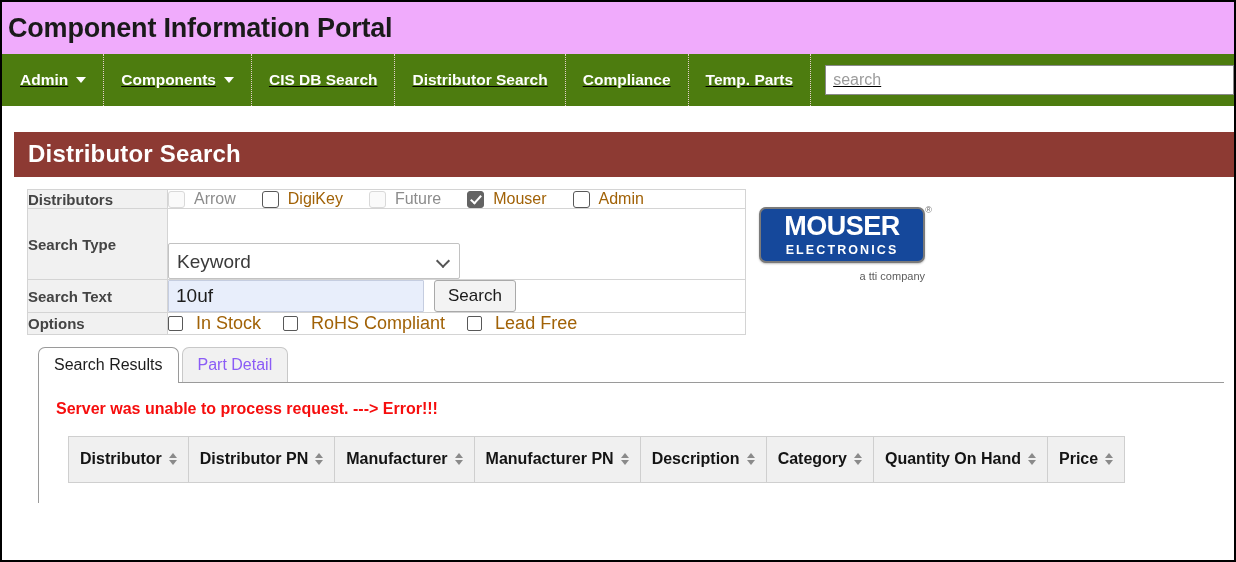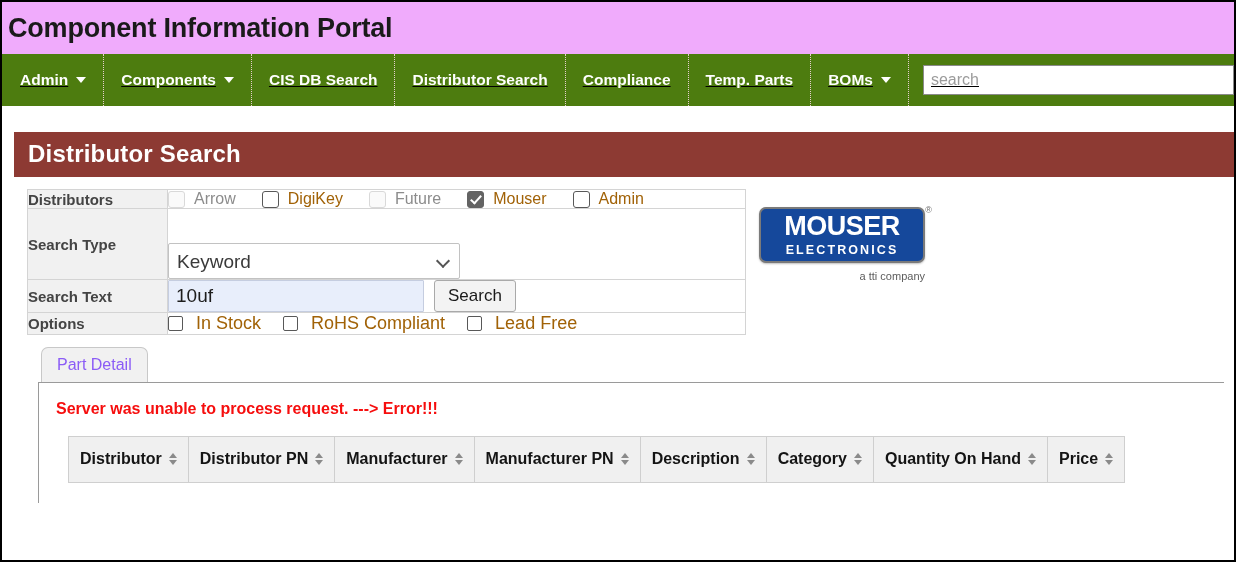--- a/index.html
+++ b/index.html
@@ -370,24 +370,20 @@
       <span>CIS DB Search</span>
     </div>
     <div class="nav-item">
       <span>Distributor Search</span>
     </div>
     <div class="nav-item">
       <span>Compliance</span>
     </div>
     <div class="nav-item">
       <span>Temp. Parts</span>
-    </div>
-    <div class="nav-item">
-      <span>BOMs</span>
-      <span class="caret"></span>
     </div>
     <div class="nav-search-wrap">
       <input class="nav-search" type="text" placeholder="search" value="" style="">
     </div>
   </div>
 
   <div class="nav-gap"></div>
 
   <div class="panel">
     <div class="panel-header">Distributor Search</div>
@@ -443,20 +439,23 @@
               <span class="cb-label sm">RoHS Compliant</span>
               <span class="cb sm"></span>
               <span class="cb-label sm">Lead Free</span>
             </div>
           </td>
         </tr>
       </tbody>
         </table>
 
       <div class="tabs-row">
+        <div class="tab active">
+          <span>Search Results</span>
+        </div>
         <div class="tab inactive">
           <span>Part Detail</span>
         </div>
       </div>
 
       <div class="tab-panel">
         <div class="tab-body">
           <div class="err-msg">Server was unable to process request. ---&gt; Error!!!</div>
 
           <table class="results-tbl">

